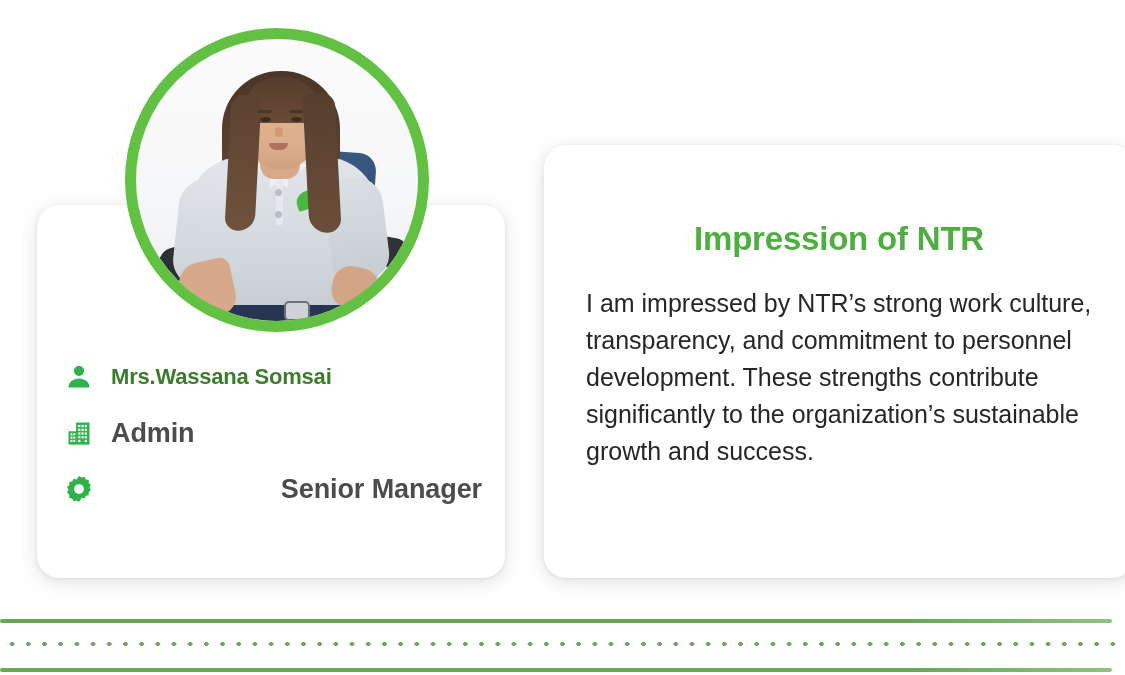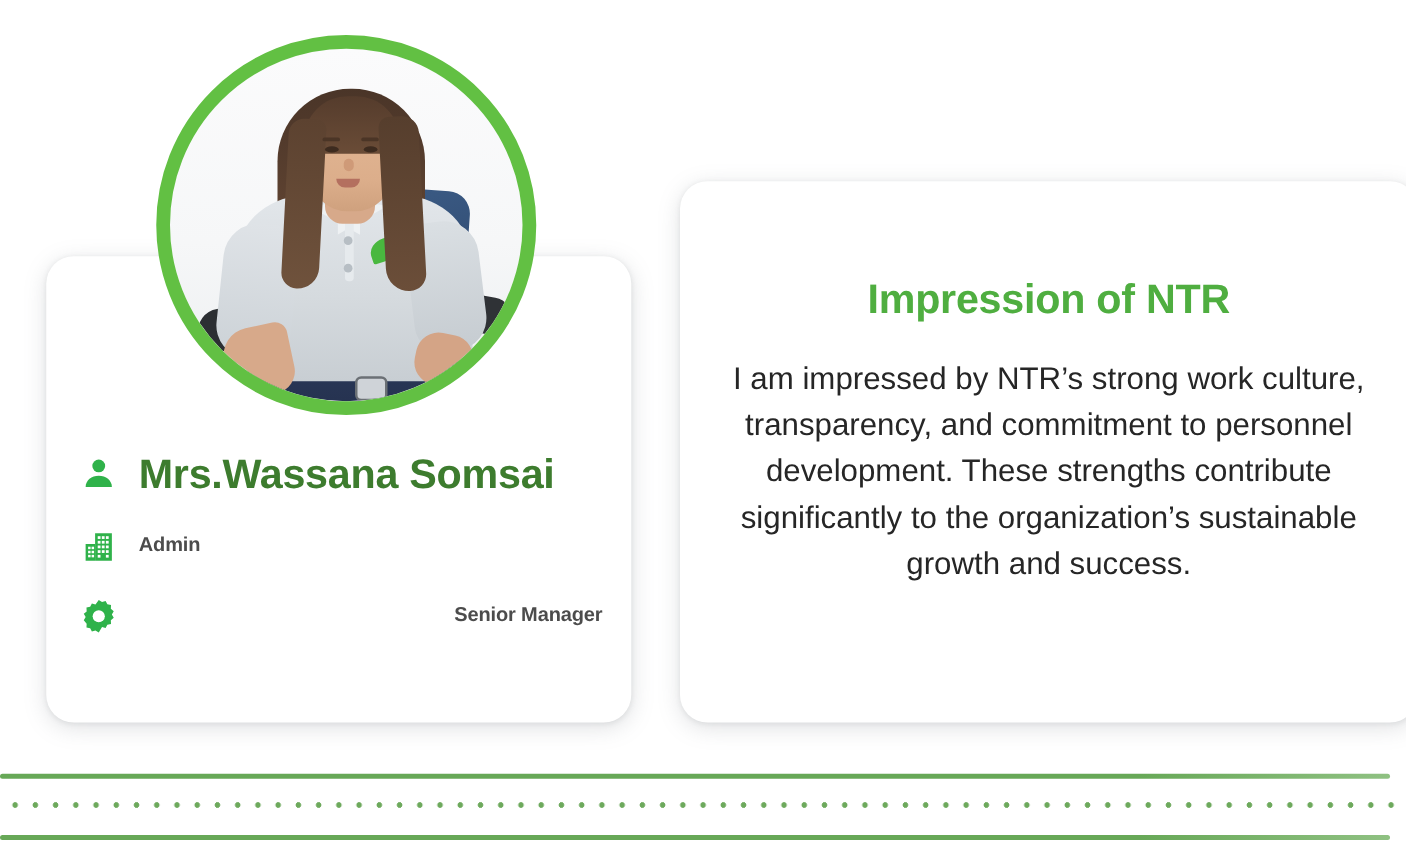--- a/index.html
+++ b/index.html
@@ -273,28 +273,28 @@
     width: 34px;
     height: 34px;
     flex: 0 0 34px;
     display: flex;
     align-items: center;
     justify-content: center;
     margin-right: 15px;
   }
   .info-icon svg { display: block; }
   .row-name {
-    font-size: 33px;
+    font-size: 22px;
     font-weight: bold;
     color: #3d7c2e;
     letter-spacing: -0.2px;
     white-space: nowrap;
   }
   .row-text {
-    font-size: 16px;
+    font-size: 27px;
     font-weight: bold;
     color: #4c4c4c;
     letter-spacing: -0.1px;
     white-space: nowrap;
   }
 
   
   .impression-card {
     position: absolute;
     left: 544px;
@@ -315,21 +315,20 @@
     font-size: 33px;
     font-weight: bold;
     color: #4fae40;
     letter-spacing: -0.2px;
   }
   .impression-body {
     position: absolute;
     left: 42px;
     right: 42px;
     top: 140px;
-    text-align: center;
     font-size: 25px;
     line-height: 1.48;
     color: #262626;
     font-weight: normal;
   }
 
   
   .rule-top, .rule-bottom {
     position: absolute;
     left: 0;

